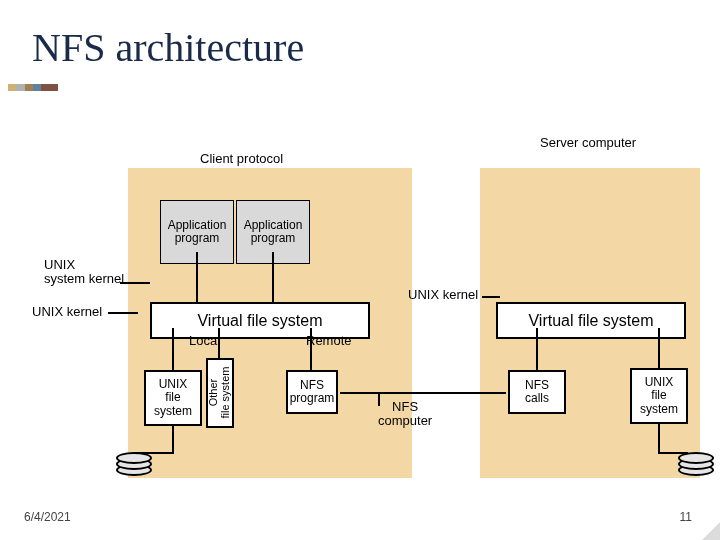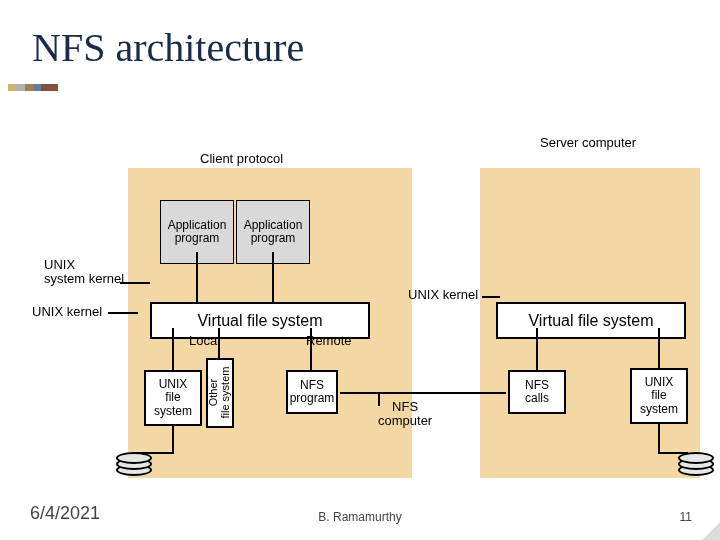--- a/index.html
+++ b/index.html
@@ -117,23 +117,23 @@
     position: absolute;
     left: 0;
     width: 36px;
     height: 12px;
     border-radius: 50%;
     background: #e6e6e6;
     border: 2px solid #000;
   }
   .footer-left {
     position: absolute;
-    left: 30px;
+    left: 24px;
     bottom: 16px;
-    font-size: 18px;
+    font-size: 12px;
     color: #444;
   }
   .footer-center {
     position: absolute;
     left: 0; right: 0;
     bottom: 16px;
     text-align: center;
     font-size: 12px;
     color: #444;
   }
@@ -243,16 +243,15 @@
 
   <div class="disk" style="left:678px; top:452px">
     <div class="plat" style="top:12px"></div>
     <div class="plat" style="top:6px"></div>
     <div class="plat" style="top:0"></div>
   </div>
   <div class="vline" style="left:658px; top:424px; height:30px"></div>
   <div class="hline" style="left:658px; top:452px; width:30px"></div>
 
   <div class="footer-left">6/4/2021</div>
-  <div class="footer-center">B. Ramamurthy</div>
   <div class="footer-right">11</div>
   <div class="corner"></div>
 </div>
 
 </body></html>

